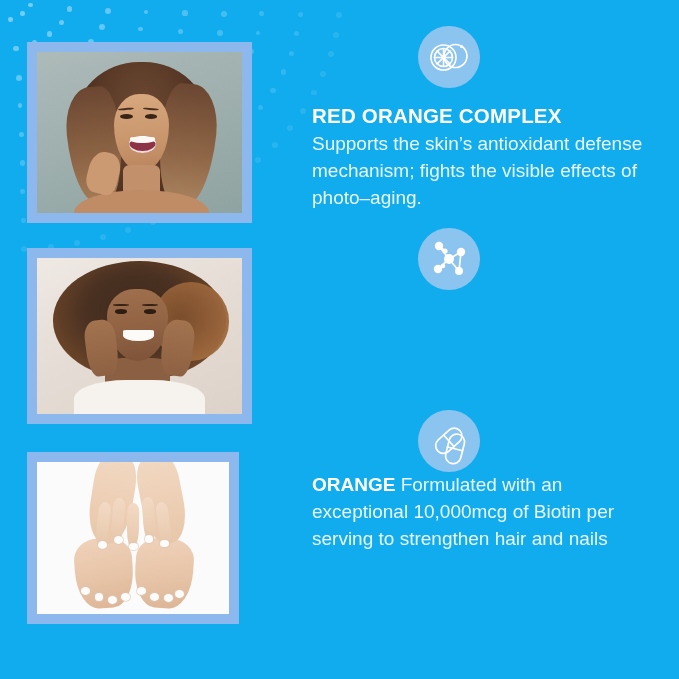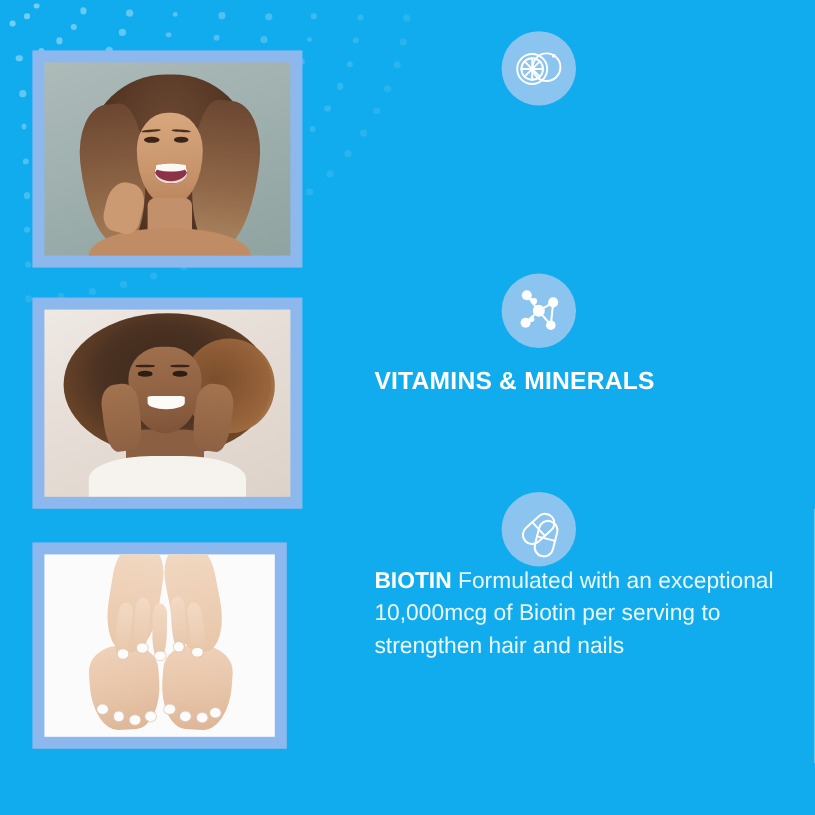--- a/index.html
+++ b/index.html
@@ -419,20 +419,22 @@
           <circle cx="25.5" cy="31.5" r="9"></circle>
           <line x1="25.5" y1="22.5" x2="25.5" y2="40.5"></line>
           <line x1="16.5" y1="31.5" x2="34.5" y2="31.5"></line>
           <line x1="19.1" y1="25.1" x2="31.9" y2="37.9"></line>
           <line x1="31.9" y1="25.1" x2="19.1" y2="37.9"></line>
           <circle cx="25.5" cy="31.5" r="1.9" fill="#ffffff" stroke="none"></circle>
           <circle cx="43.5" cy="20.5" r="1.6" fill="#ffffff" stroke="none"></circle>
         </svg>
       </div>
     </div>
+    <div class="heading">RED ORANGE COMPLEX</div>
+    <div class="body">Supports the skin’s antioxidant defense mechanism; fights the visible effects of photo–aging.</div>
   </div>
 
   <div class="block b2">
     <div class="icon-wrap">
       <div class="icon-circle">
         <svg viewBox="0 0 62 62" width="62" height="62" fill="none" stroke="#ffffff" stroke-width="1.7" stroke-linecap="round">
           <line x1="31" y1="31" x2="21" y2="18"></line>
           <line x1="31" y1="31" x2="43" y2="24"></line>
           <line x1="31" y1="31" x2="20" y2="41"></line>
           <line x1="31" y1="31" x2="41" y2="43"></line>
@@ -441,36 +443,35 @@
           <circle cx="31" cy="31" r="5" fill="#ffffff" stroke="none"></circle>
           <circle cx="21" cy="18" r="4.2" fill="#ffffff" stroke="none"></circle>
           <circle cx="43" cy="24" r="4.2" fill="#ffffff" stroke="none"></circle>
           <circle cx="20" cy="41" r="4.2" fill="#ffffff" stroke="none"></circle>
           <circle cx="41" cy="43" r="4" fill="#ffffff" stroke="none"></circle>
           <circle cx="27" cy="23" r="2.6" fill="#ffffff" stroke="none"></circle>
           <circle cx="25" cy="38" r="2.3" fill="#ffffff" stroke="none"></circle>
         </svg>
       </div>
     </div>
-    <div class="heading">VITAMINS &amp; MINERALS</div>
   </div>
 
   <div class="block b3">
     <div class="icon-wrap">
       <div class="icon-circle">
         <svg viewBox="0 0 62 62" width="62" height="62" fill="none" stroke="#ffffff" stroke-width="1.7" stroke-linecap="round" stroke-linejoin="round">
           <g transform="rotate(-42 31 31)">
             <rect x="16" y="23" width="30" height="15.5" rx="7.75"></rect>
             <line x1="31" y1="23" x2="31" y2="38.5"></line>
           </g>
           <g transform="rotate(14 38 36)">
             <rect x="30" y="24" width="15.5" height="30" rx="7.75"></rect>
             <line x1="30" y1="39" x2="45.5" y2="39"></line>
           </g>
         </svg>
       </div>
     </div>
     <div class="body">
-      <span class="inline-head">BIOTIN</span><span> </span><span>Formulated with an exceptional 10,000mcg of Biotin per serving to strengthen hair and nails</span>
+      <span class="inline-head">ORANGE</span><span> </span><span>Formulated with an exceptional 10,000mcg of Biotin per serving to strengthen hair and nails</span>
     </div>
   </div>
 
 </div>
 
 </body></html>

